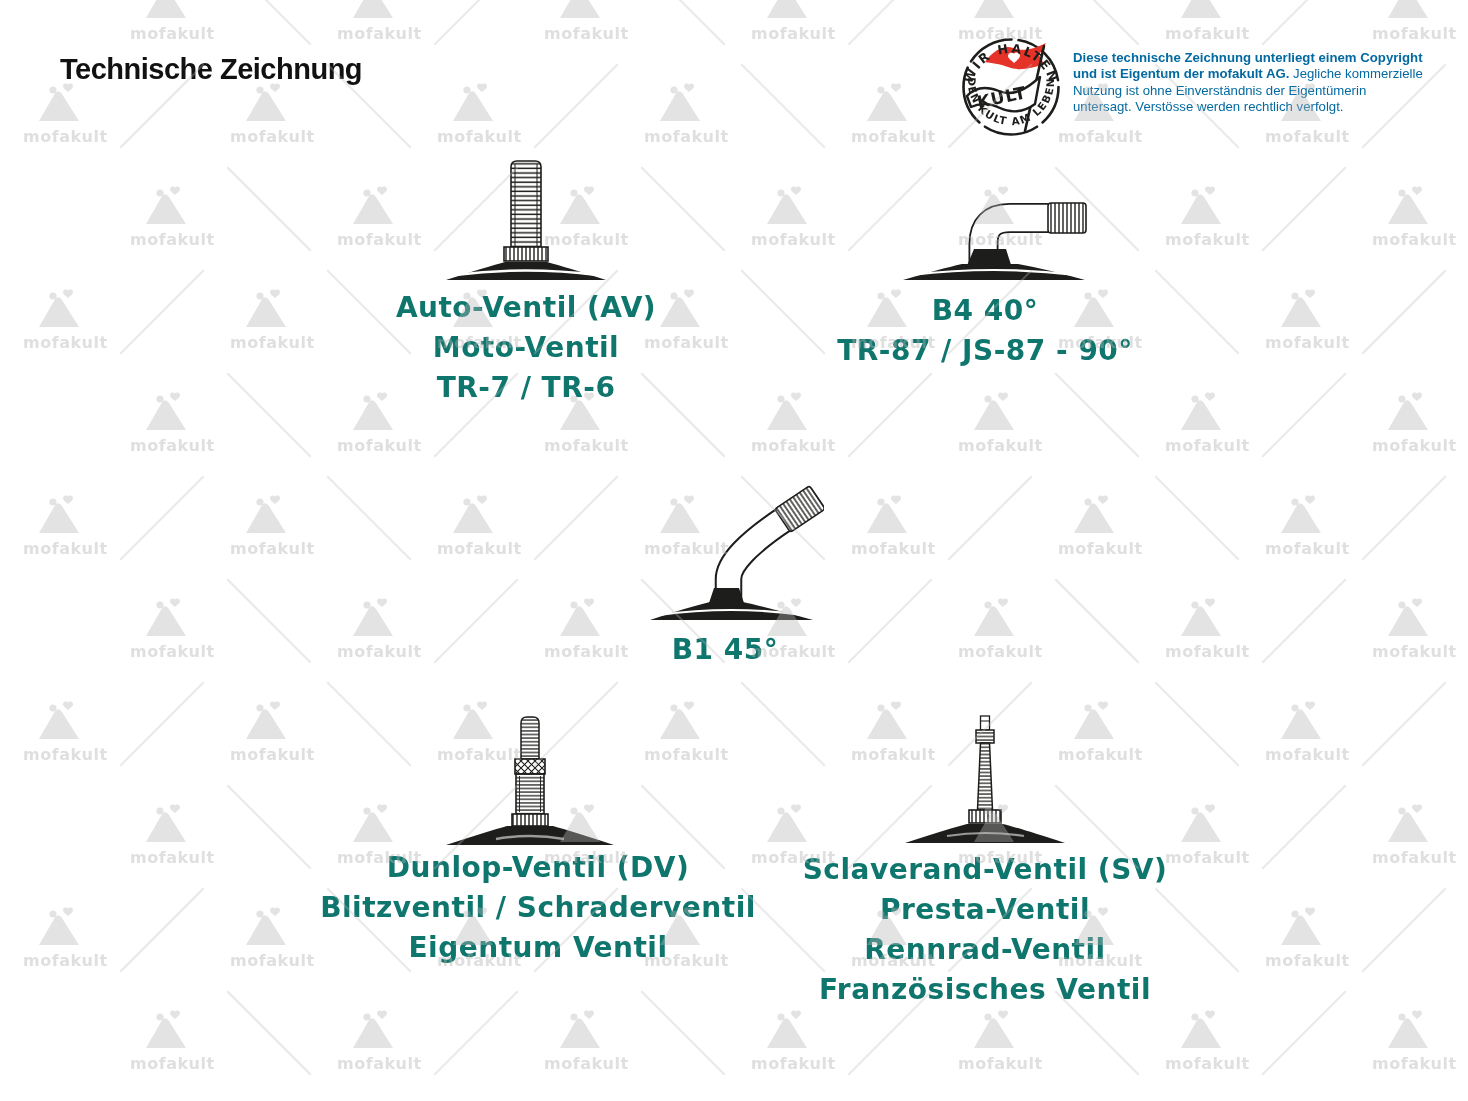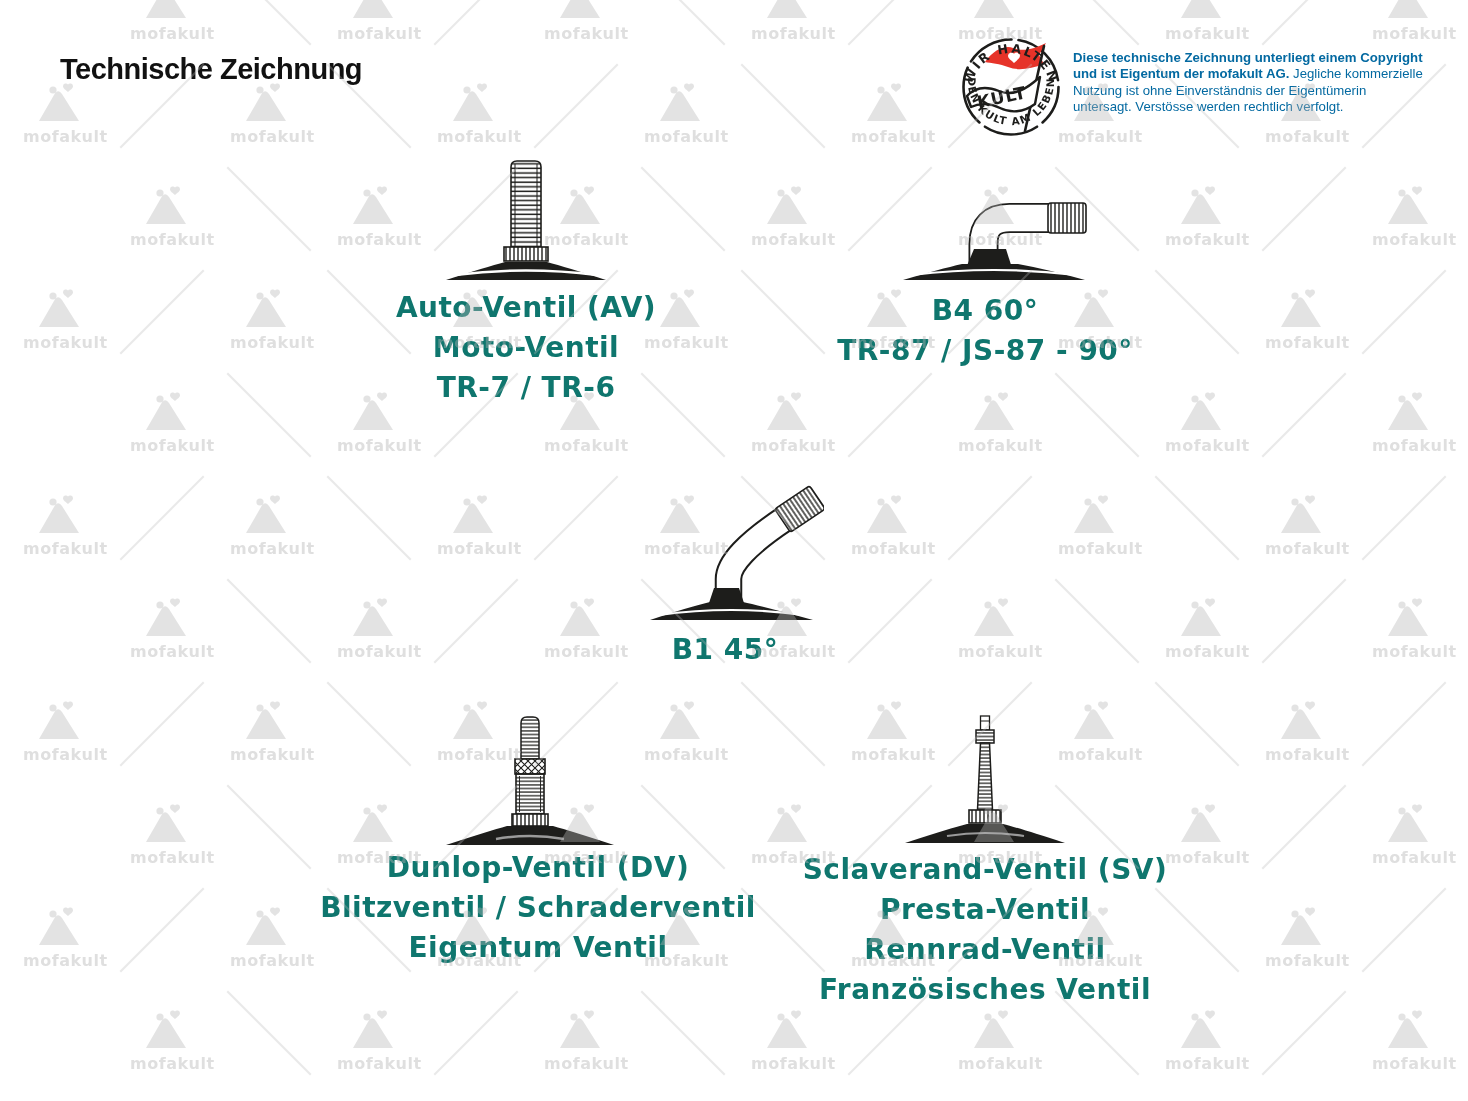--- a/index.html
+++ b/index.html
@@ -183,21 +183,21 @@
     </g>
   </svg>
 
   <div id="labels-av" class="labels">
     <div class="lbl">Auto-Ventil (AV)</div>
     <div class="lbl">Moto-Ventil</div>
     <div class="lbl">TR-7 / TR-6</div>
   </div>
 
   <div id="labels-b4" class="labels">
-    <div class="lbl">B4 60°</div>
+    <div class="lbl">B4 40°</div>
     <div class="lbl">TR-87 / JS-87 - 90°</div>
   </div>
 
   <div id="labels-b1" class="labels">
     <div class="lbl">B1 45°</div>
   </div>
 
   <div id="labels-dv" class="labels">
     <div class="lbl">Dunlop-Ventil (DV)</div>
     <div class="lbl">Blitzventil / Schraderventil</div>

